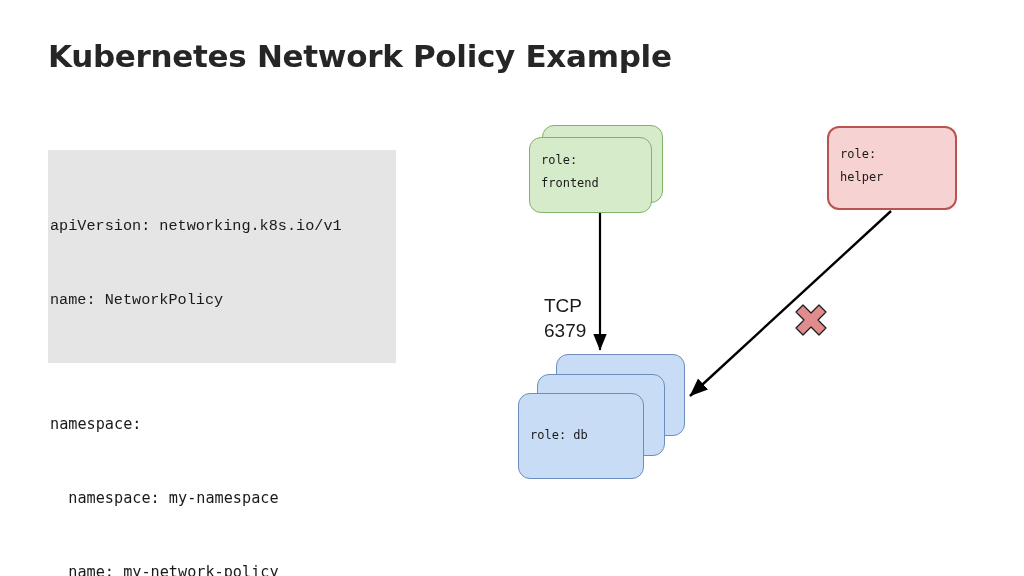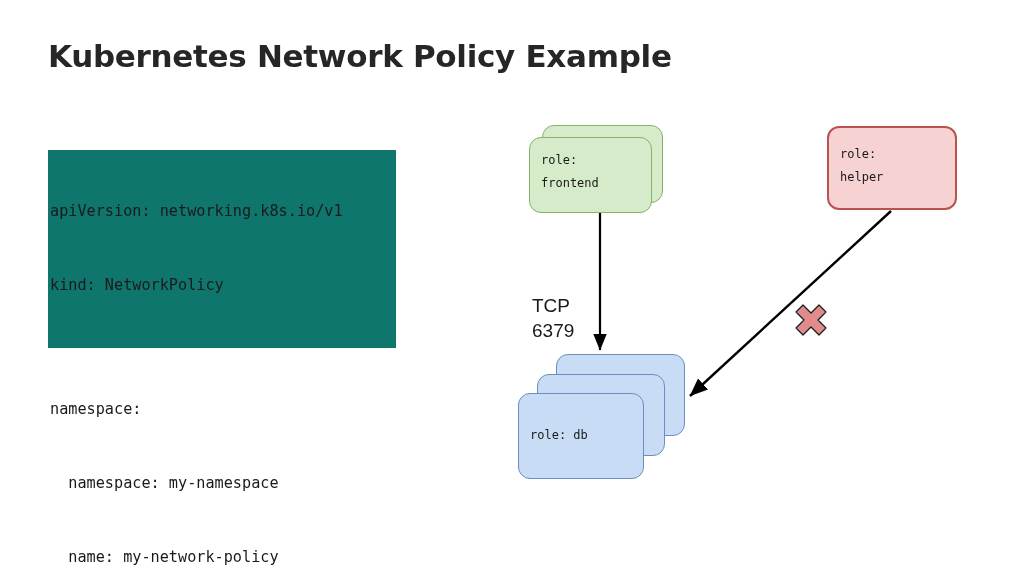--- a/index.html
+++ b/index.html
@@ -43,22 +43,23 @@
     white-space: pre;
   }
   .yaml-line {
     display: block;
     width: fit-content;
     padding: 0 2px;
   }
   #yaml-block .hl-group {
     display: block;
     width: 348px;
-    background: #0f766e;
-    padding: 0 0 1px 0;
+    background: #e5e5e5;
+    padding: 15px 0 1px 0;
+    font-family: Liberation Mono, monospace;
   }
   #yaml-block .hl-group .yaml-line {
     background: transparent;
   }
 
   
   #diagram {
     position: absolute;
     left: 0;
     top: 0;
@@ -85,21 +86,21 @@
   
   .g-fill { background: #d5ebca; border: 1.6px solid #82b366; }
   
   .b-fill { background: #c9dcf5; border: 1.6px solid #6c8ebf; }
   
   .r-fill { background: #f7d2d2; border: 2px solid #b85450; }
 
   
   #edge-label-tcp {
     position: absolute;
-    left: 532px;
+    left: 544px;
     top: 293px;
     font-family: "Liberation Sans", sans-serif;
     font-size: 19px;
     line-height: 25px;
     color: #1a1a1a;
     white-space: pre;
     text-align: left;
   }
 
   
@@ -114,21 +115,21 @@
 </head>
 <body>
 
 <div id="slide">
 
   <div id="slide-title">Kubernetes Network Policy Example</div>
 
   <div id="yaml-block">
     <span class="hl-group">
       <span class="yaml-line">apiVersion: networking.k8s.io/v1</span>
-      <span class="yaml-line">kind: NetworkPolicy</span>
+      <span class="yaml-line">name: NetworkPolicy</span>
     </span>
     <span class="yaml-line">namespace:</span>
     <span class="yaml-line">  namespace: my-namespace</span>
     <span class="yaml-line">  name: my-network-policy</span>
     
     
     
     
     
     

